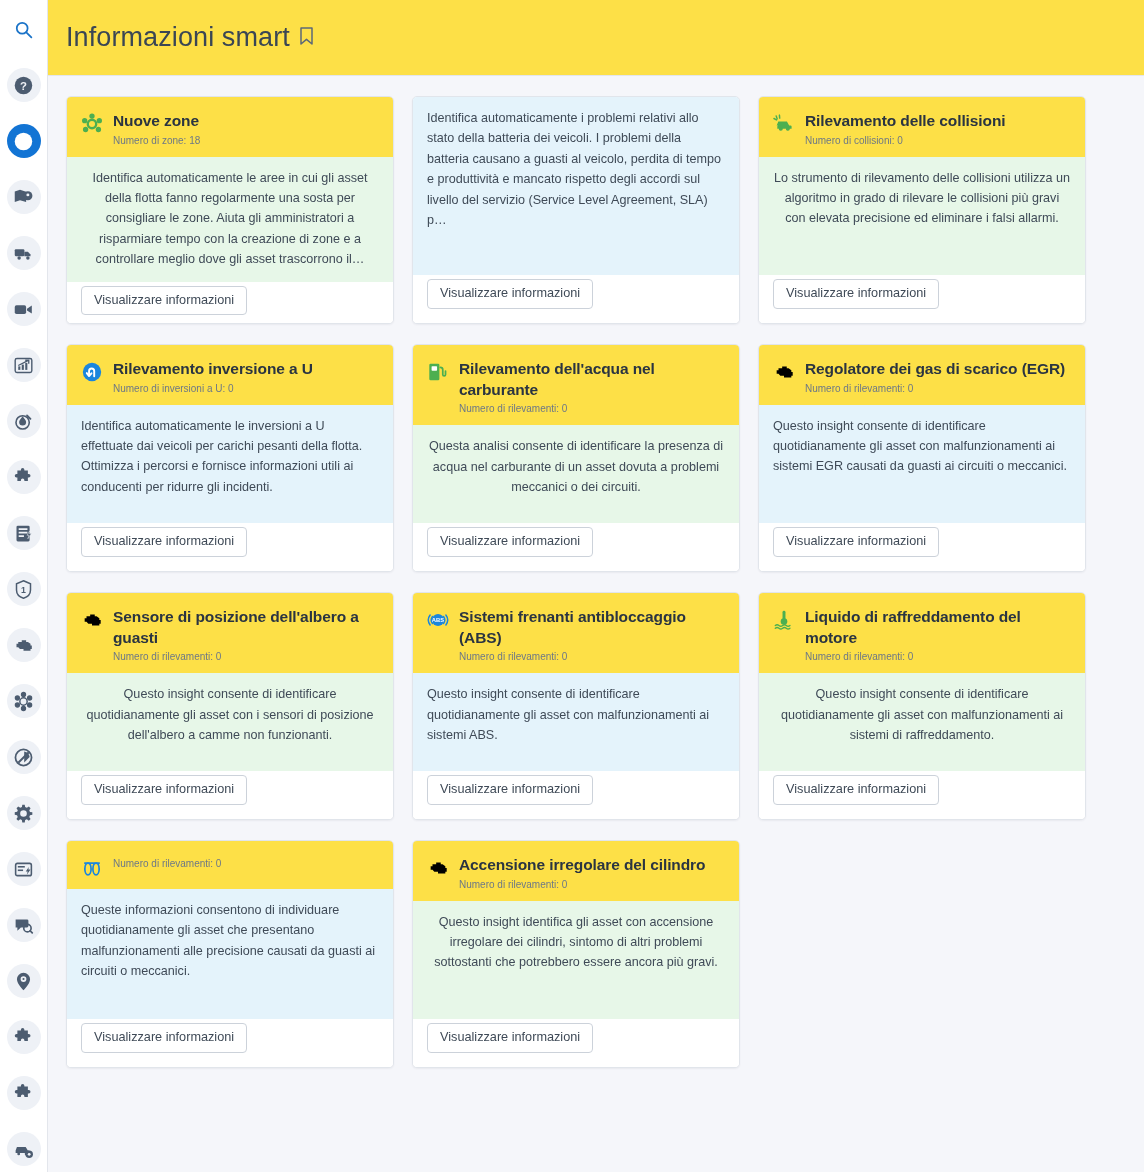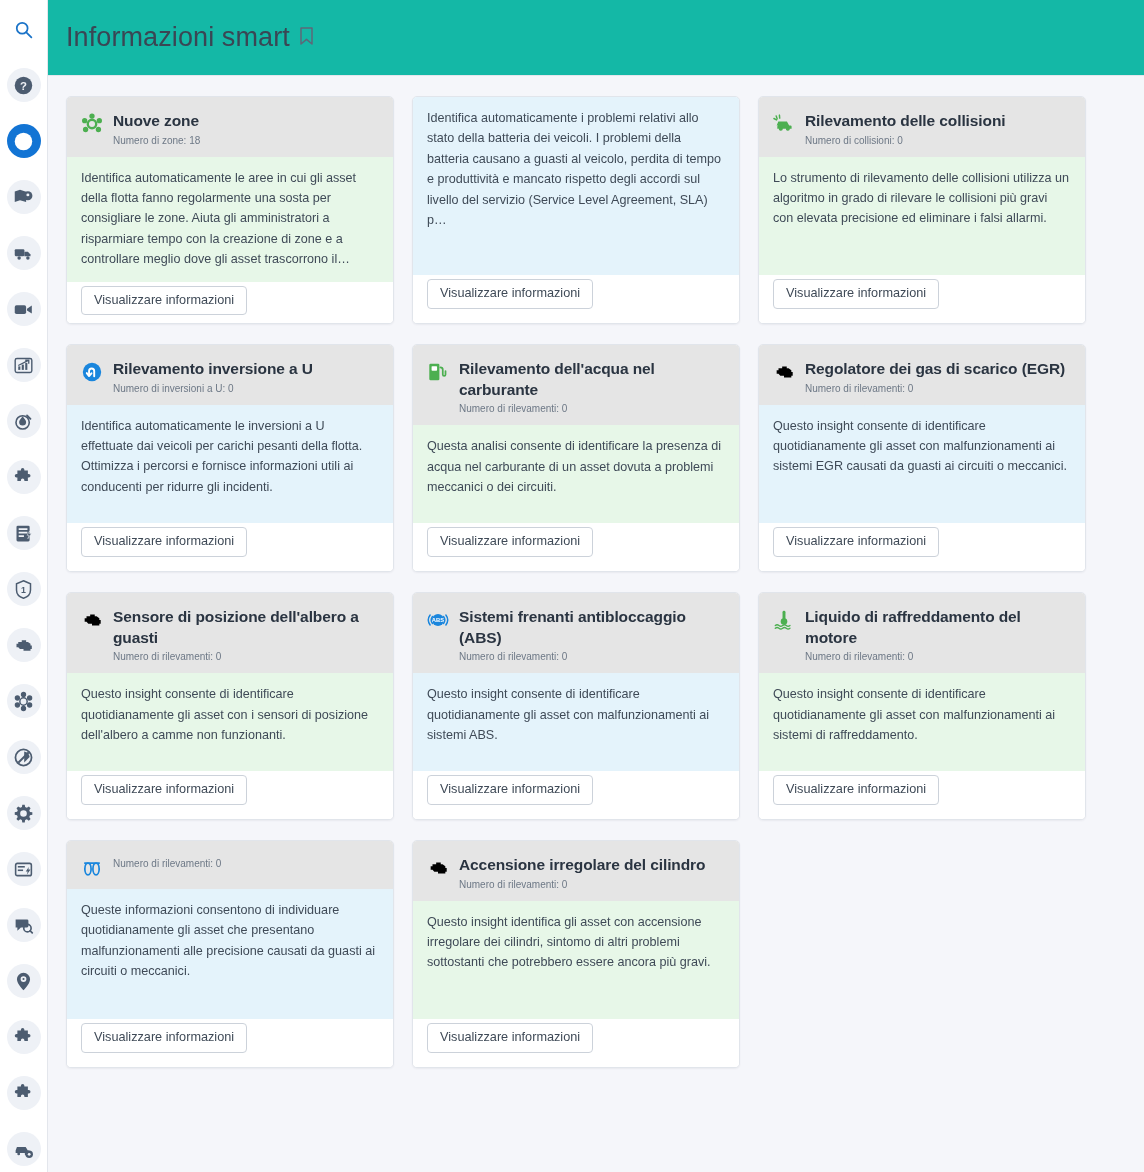--- a/index.html
+++ b/index.html
@@ -29,21 +29,21 @@
   }
   .side-btn { color: #4c5c70; }
   .side-btn.search { background: transparent; color: #1a73c8; }
   .side-btn.active { background: #1274d4; color: #ffffff; }
   .side-btn svg { display: block; }
 
   
   .main { flex: 1; height: 1172px; display: flex; flex-direction: column; }
   .topbar {
     height: 76px; min-height: 76px;
-    background: #14b8a6;
+    background: #fde047;
     border-bottom: 1px solid #e3e6ec;
     display: flex; align-items: center;
     padding-left: 18px;
   }
   .page-title {
     font-size: 27px; color: #3a4654; font-weight: 400;
     letter-spacing: .1px;
   }
   .bookmark-icon { margin-left: 8px; display: inline-block; vertical-align: -3px; }
 
@@ -66,38 +66,38 @@
     border: 1px solid #e1e5eb;
     border-radius: 5px;
     box-shadow: 0 1px 2px rgba(30,40,60,.06);
     display: flex; flex-direction: column;
     overflow: hidden;
   }
   .card.h-tall { height: 228px; }
   .card-head {
     padding: 14px 14px 10px 14px;
     display: flex; align-items: flex-start; gap: 10px;
-    background: #e5e5e5;
+    background: #fde047;
   }
   .card-icon { width: 22px; min-width: 22px; height: 22px; margin-top: 2px; }
   .card-icon svg { display: block; }
   .card-head-text { flex: 1; min-width: 0; }
   .card-title {
     font-size: 15.5px; font-weight: bold; color: #2a3441;
     line-height: 1.33; letter-spacing: -.1px;
   }
   .card-sub {
     font-size: 10px; color: #6d7886; margin-top: 2px; line-height: 1.3;
   }
   .card-desc {
     flex: 1;
     padding: 11px 14px 12px 14px;
     font-size: 12.6px; line-height: 1.62; color: #3f4a57;
   }
-  .card-desc.green { background: #e7f7e8; }
+  .card-desc.green { background: #e7f7e8; text-align: center; }
   .card-desc.blue  { background: #e4f3fb; }
   .card-foot { padding: 4px 14px 14px 14px; background: #fff; }
   .view-btn {
     display: inline-block;
     font-family: "Liberation Sans", sans-serif;
     font-size: 12.7px; color: #3f4a57;
     background: #ffffff;
     border: 1px solid #ccd2da;
     border-radius: 4px;
     padding: 7px 12px 8px 12px;

